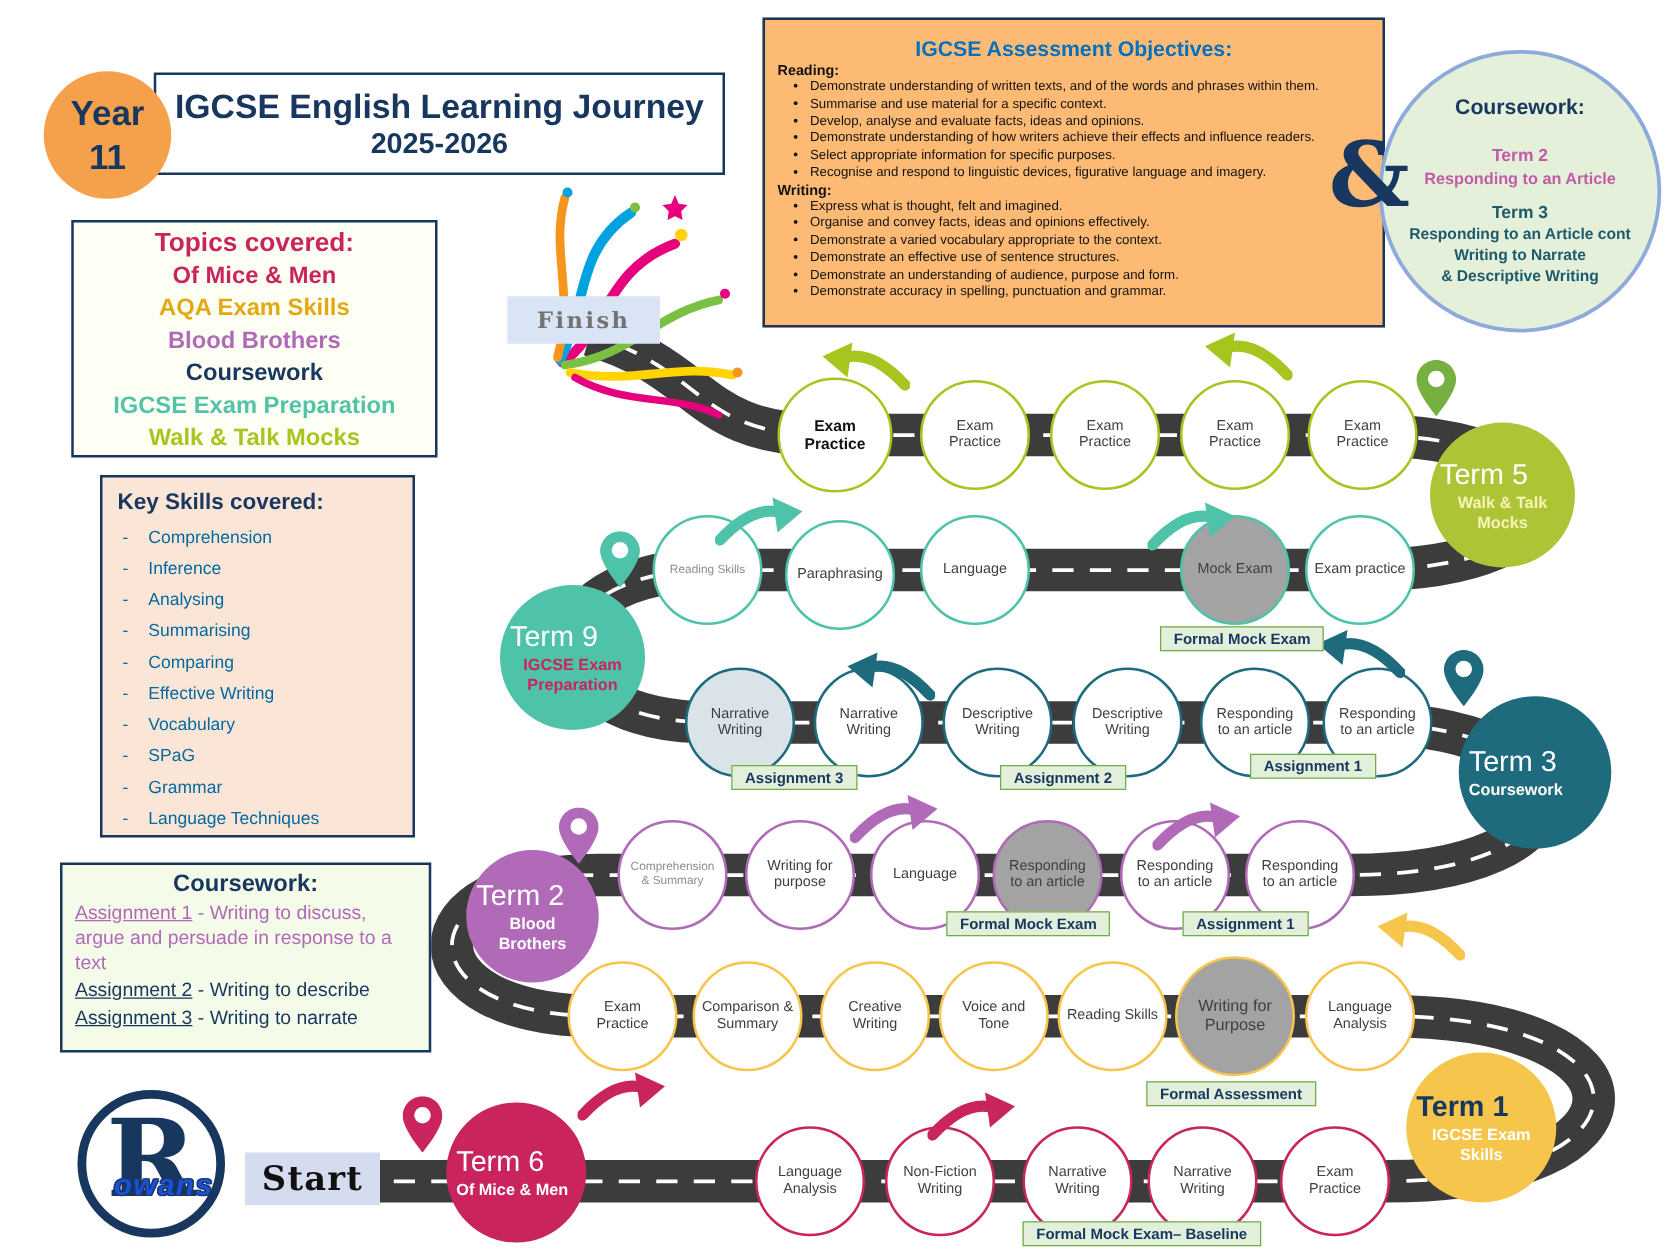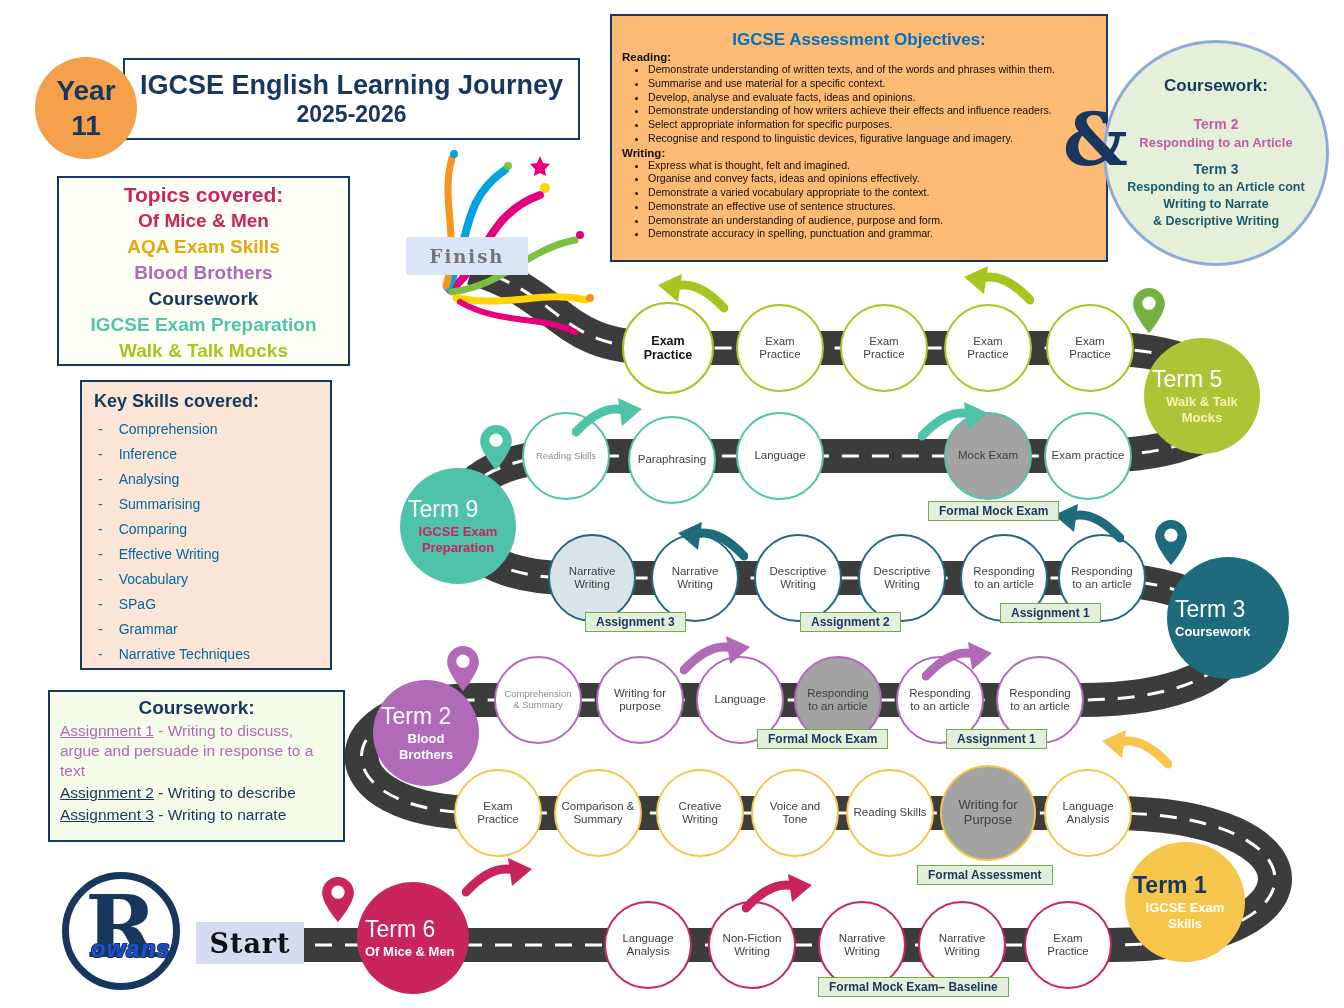--- a/index.html
+++ b/index.html
@@ -154,21 +154,21 @@
     <ul>
       <li class="skill">Comprehension</li>
       <li class="skill">Inference</li>
       <li class="skill">Analysing</li>
       <li class="skill">Summarising</li>
       <li class="skill">Comparing</li>
       <li class="skill">Effective Writing</li>
       <li class="skill">Vocabulary</li>
       <li class="skill">SPaG</li>
       <li class="skill">Grammar</li>
-      <li class="skill">Narrative Techniques</li>
+      <li class="skill">Language Techniques</li>
     </ul>
   </div>
 
   <div class="cw-box">
     <div class="cw-heading">Coursework:</div>
     <div class="cw-line cw-purple"><span class="u">Assignment 1</span> <span>- Writing to discuss, argue and persuade in response to a text</span></div>
     <div class="cw-line cw-navy"><span class="u">Assignment 2</span> <span>- Writing to describe</span></div>
     <div class="cw-line cw-navy"><span class="u">Assignment 3</span> <span>- Writing to narrate</span></div>
   </div>
 

